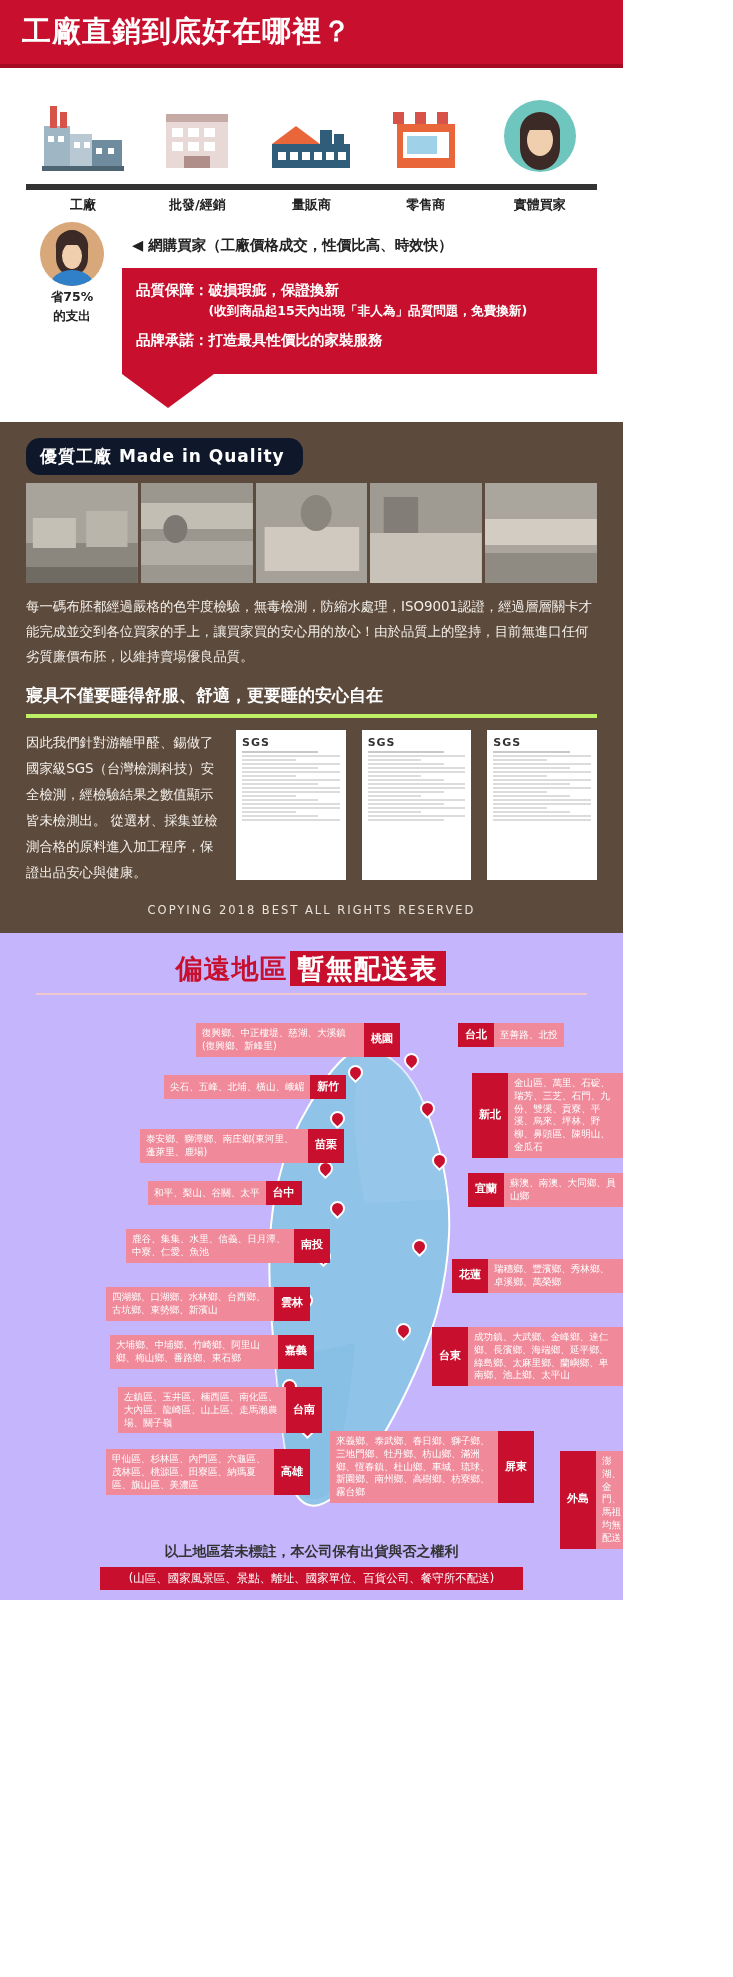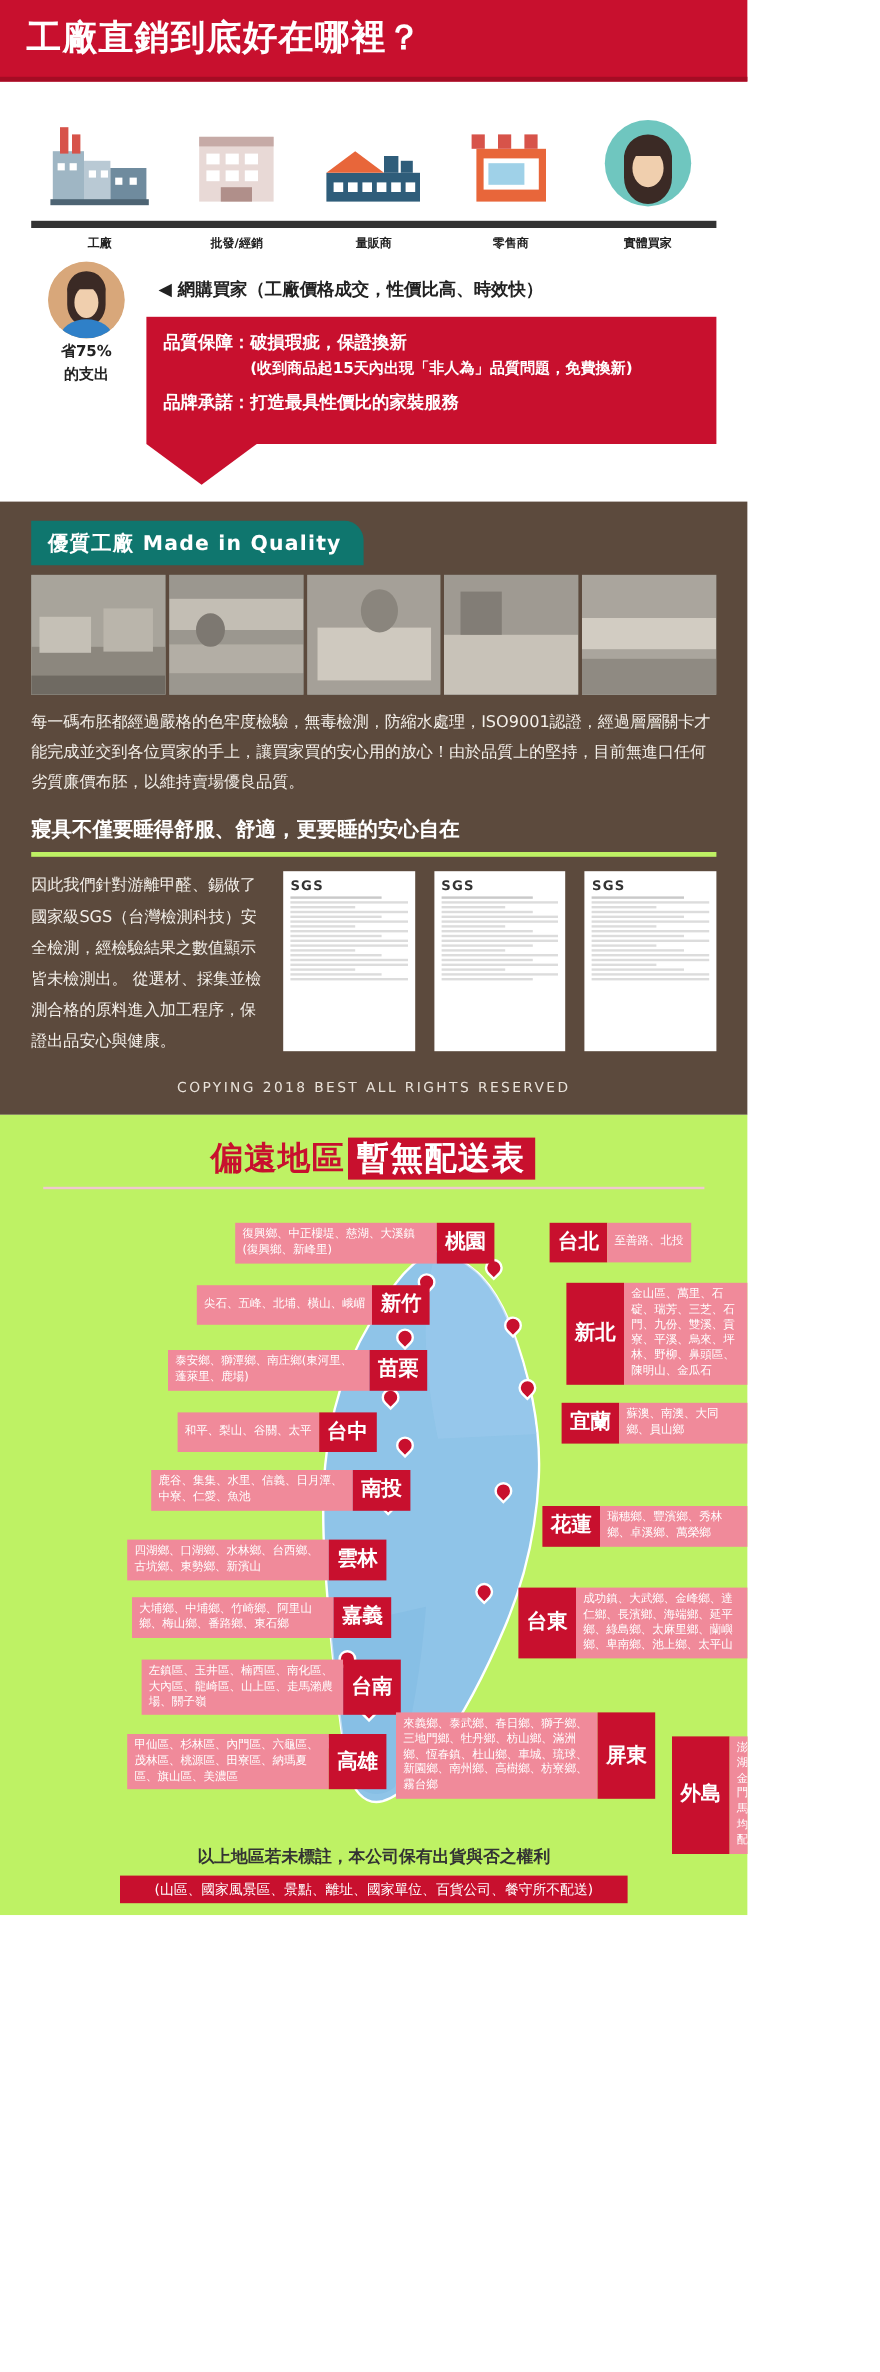--- a/index.html
+++ b/index.html
@@ -23,21 +23,21 @@
   }
   .chain {
     display:flex; align-items:flex-end; justify-content:space-around;
     padding:12px 26px 0 26px; height:110px;
   }
   .chain-cell { width:90px; text-align:center; }
   .chain-line {
     margin:6px 26px 0 26px; height:6px; background:#333;
   }
   .chain-labels { display:flex; justify-content:space-around; padding:6px 26px 0 26px; }
-  .chain-labels div { width:90px; text-align:center; font-size:10px; font-weight:bold; color:#222; }
+  .chain-labels div { width:90px; text-align:center; font-size:13px; font-weight:bold; color:#222; }
 
   
   .buyer-wrap { position:relative; margin:8px 26px 0 26px; }
   .buyer-head {
     display:flex; align-items:center; gap:8px; font-size:14.5px; font-weight:bold; color:#222;
     padding-left:106px; height:46px;
   }
   .red-panel {
     background:#c8102e; color:#fff; margin-left:96px;
     padding:12px 14px 14px 14px; position:relative;
@@ -57,23 +57,24 @@
     width:0;height:0;margin-left:96px;
     border-left:46px solid transparent;border-right:46px solid transparent;
     border-top:34px solid #c8102e;
   }
 
   
   .sec2 {
     background:#5c4a3d; color:#fff; margin:6px 0 0 0; padding:16px 26px 12px 26px;
   }
   .tab-title {
-    display:inline-block; background:#0f766e; color:#fff;
+    display:inline-block; background:#0f172a; color:#fff;
     font-size:17px; font-weight:bold; padding:7px 18px 7px 14px; letter-spacing:1px;
     border-top-right-radius:16px;
+    border-radius:14px;
   }
   .photo-strip { display:flex; gap:3px; margin-top:8px; }
   .photo { height:100px; flex:1; position:relative; overflow:hidden; background:#9a9a92; }
   .sec2-para { font-size:13.4px; line-height:1.85; margin-top:12px; color:#f3efe9; }
   .sec2-sub {
     font-size:17px; font-weight:bold; color:#fff; margin-top:14px;
     border-bottom:4px solid #bef264; padding-bottom:7px;
   }
   .sgs-wrap { display:flex; margin-top:12px; gap:10px; }
   .sgs-text { width:200px; font-size:13.4px; line-height:1.95; color:#f3efe9; }
@@ -85,39 +86,39 @@
   .sgs-line { height:2px; background:#dcdcdc; margin:2px 0; }
   .sgs-line.s { width:55%; }
   .sgs-line.m { width:78%; }
   .sgs-line.d { background:#c9c9c9; }
   .copyright {
     text-align:center; font-size:11.5px; letter-spacing:2px; color:#e9e2da;
     margin-top:16px; padding-bottom:4px;
   }
 
   
-  .sec3 { padding:18px 0 10px 0; background:#bef264; position:relative; }
+  .sec3 { padding:18px 0 10px 0; background:#c4b5fd; position:relative; }
   .sec3-title-wrap { text-align:center; margin-bottom:6px; }
   .sec3-title { font-size:27px; font-weight:bold; color:#c8102e; letter-spacing:1px; display:inline-block;}
   .sec3-title .boxed { background:#c8102e; color:#fff; padding:2px 8px; margin:0 2px; }
   .rule { height:2px; background:#f0c9cf; margin:4px 36px 0 36px; }
   .map-area { position:relative; height:540px; margin-top:6px; }
   .tw {
     position:absolute; left:245px; top:42px; width:240px; height:470px;
   }
   .pin { position:absolute; width:17px; height:22px; }
   .pin i {
     display:block; width:15px;height:15px;border-radius:50% 50% 50% 0;
     background:#c8102e; transform:rotate(-45deg); border:2px solid #fff;
   }
   .tag {
     position:absolute; display:flex; align-items:stretch; font-size:9.6px; line-height:1.35;
   }
   .tag .nm {
-    background:#c8102e; color:#fff; font-weight:bold; font-size:17px;
+    background:#c8102e; color:#fff; font-weight:bold; font-size:11px;
     padding:5px 7px; display:flex; align-items:center; white-space:nowrap;
   }
   .tag .dt {
     background:#f08a9a; color:#fff; padding:4px 6px; display:flex; align-items:center;
     max-width:168px;
   }
   .tag.rev { flex-direction:row-reverse; }
   .footer-note { text-align:center; font-size:14px; font-weight:bold; color:#333; margin-top:2px; }
   .footer-sub {
     text-align:center; font-size:11.5px; color:#fff; background:#c8102e;

